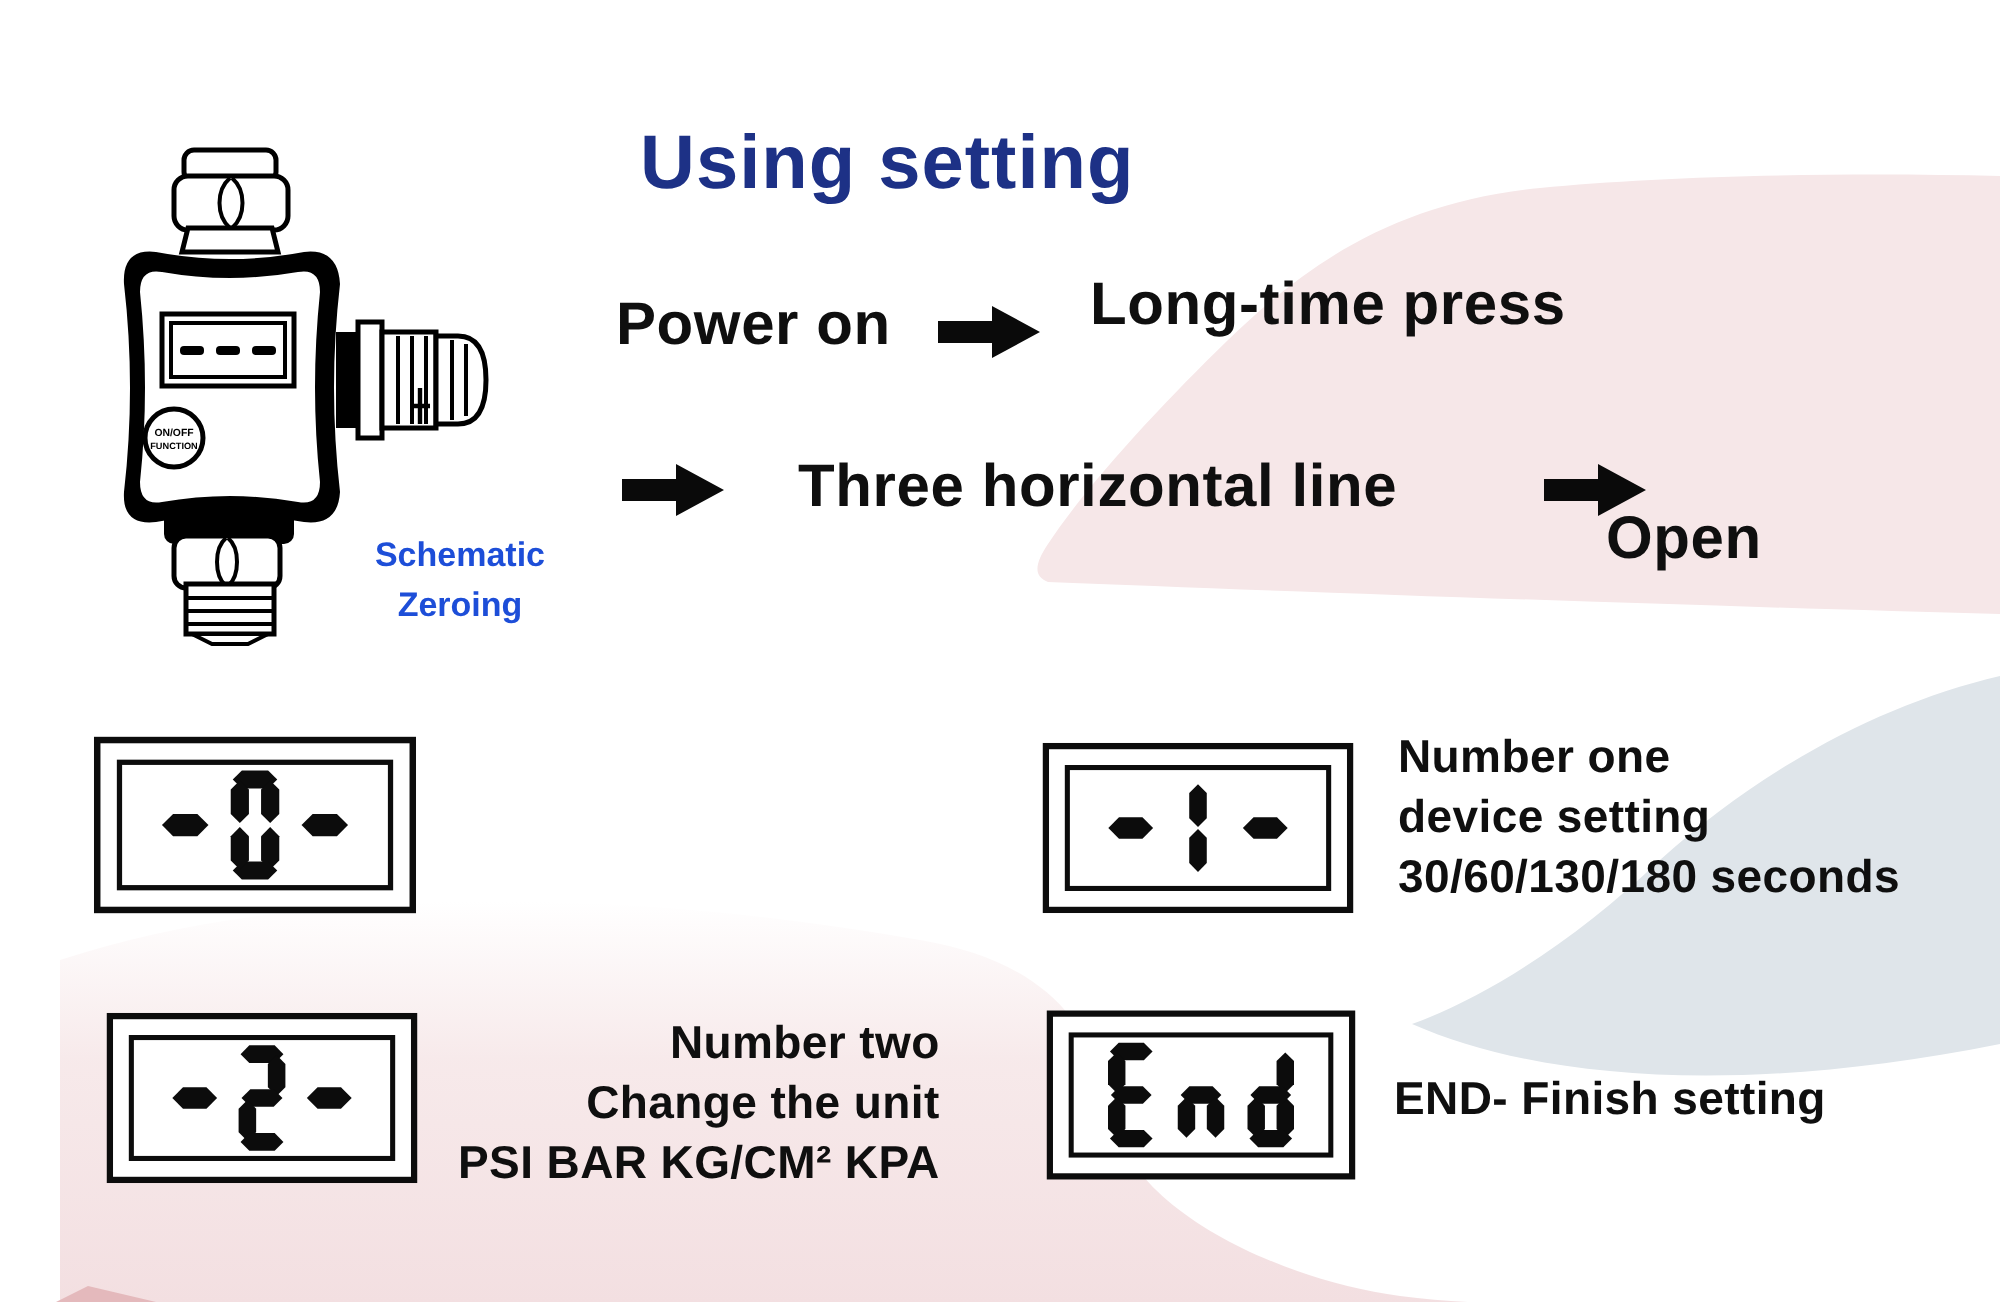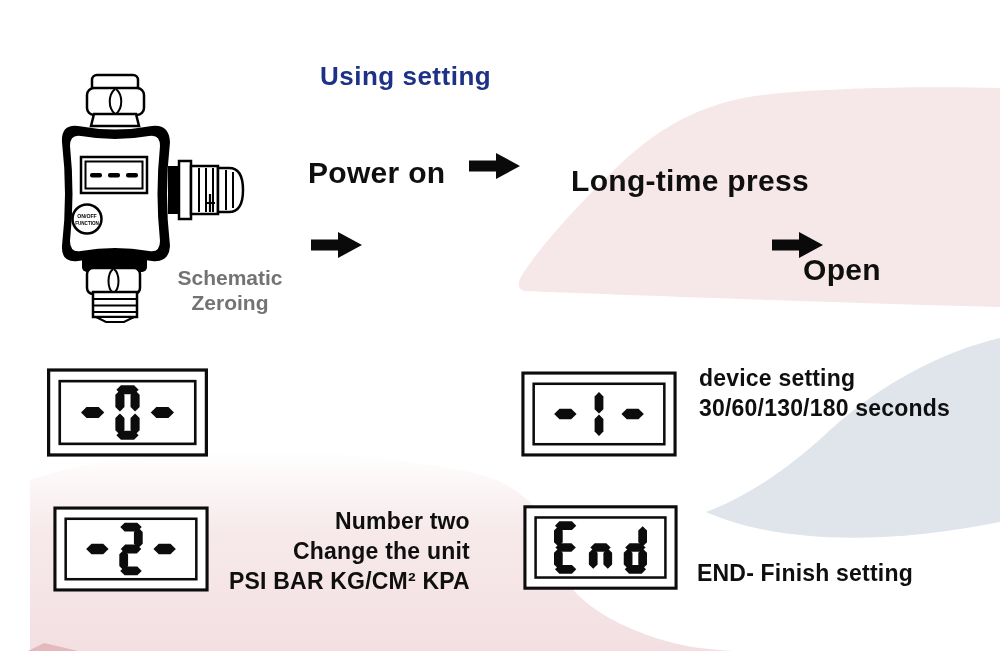--- a/index.html
+++ b/index.html
@@ -4,44 +4,44 @@
 <style>
   html,body{margin:0;padding:0;background:#888;}
   .stage{
     position:relative;width:1000px;height:651px;margin:0 auto;
     background:#ffffff;overflow:hidden;
     font-family:"Liberation Sans",sans-serif;color:#111;
   }
   .stage *{box-sizing:border-box;}
   svg.bg{position:absolute;left:0;top:0;width:1000px;height:651px;}
   .abs{position:absolute;white-space:nowrap;font-weight:700;}
-  #title{left:320px;top:62px;font-size:26px;letter-spacing:.5px;color:#1d3186;line-height:1.1;}
+  #title{left:320px;top:62px;font-size:38px;letter-spacing:.5px;color:#1d3186;line-height:1.1;}
   .flow-text{font-size:30px;letter-spacing:.3px;color:#0f0f0f;line-height:1.1;}
-  #step1{left:308px;top:146px;margin-top:10px;}
-  #step2{left:545px;top:164px;margin-left:26px;}
+  #step1{left:308px;top:146px;}
+  #step2{left:545px;top:136px;}
   #step3{left:399px;top:227px;}
   #step4{left:803px;top:227px;margin-top:26px;}
   .arrow{position:absolute;width:52px;height:28px;}
   #arrow-a{left:469px;top:152px;}
   #arrow-b{left:311px;top:231px;}
   #arrow-c{left:772px;top:231px;}
   #device{position:absolute;left:50px;top:62px;width:200px;height:262px;}
   #schematic-label{left:163px;top:265px;width:134px;text-align:center;
-    font-size:21px;line-height:25px;color:#737373;}
+    font-size:17px;line-height:25px;color:#1d4ed8;}
   .display-svg{position:absolute;}
   #disp0{left:45px;top:368px;width:165px;height:89px;}
   #disp1{left:521px;top:370px;width:156px;height:88px;}
   #disp2{left:53px;top:505px;width:156px;height:88px;}
   #disp3{left:523px;top:504px;width:155px;height:87px;}
   .caption{position:absolute;font-weight:700;font-size:23px;line-height:30px;
     letter-spacing:.2px;color:#0f0f0f;white-space:nowrap;}
   #cap0{left:229px;top:383px;}
   #cap1{left:699px;top:363px;}
   #cap2{left:229px;top:506px;text-align:right;}
-  #cap3{left:697px;top:534px;margin-top:24px;}
+  #cap3{left:697px;top:534px;}
 </style>
 </head>
 <body>
 
 <div class="stage">
 
   <svg class="bg" viewBox="0 0 1000 651" aria-hidden="true">
     <defs>
       <linearGradient id="pinkfade" x1="0" y1="0" x2="0" y2="1">
         <stop offset="0" stop-color="#f6e7e8" stop-opacity="0"></stop>
@@ -109,20 +109,21 @@
 
   <div id="step1" class="abs flow-text">Power on</div>
   <svg id="arrow-a" class="arrow" viewBox="0 0 52 28">
     <polygon points="0,8.5 27,8.5 27,1 51,14 27,27 27,19.5 0,19.5" fill="#0a0a0a"></polygon>
   </svg>
   <div id="step2" class="abs flow-text">Long-time press</div>
 
   <svg id="arrow-b" class="arrow" viewBox="0 0 52 28">
     <polygon points="0,8.5 27,8.5 27,1 51,14 27,27 27,19.5 0,19.5" fill="#0a0a0a"></polygon>
   </svg>
+  <div id="step3" class="abs flow-text">Three horizontal line</div>
   <svg id="arrow-c" class="arrow" viewBox="0 0 52 28">
     <polygon points="0,8.5 27,8.5 27,1 51,14 27,27 27,19.5 0,19.5" fill="#0a0a0a"></polygon>
   </svg>
   <div id="step4" class="abs flow-text">Open</div>
 
   <svg id="disp0" class="display-svg" viewBox="0 0 160 88">
     <rect x="2" y="2" width="156" height="84" fill="#fff" stroke="#0c0c0c" stroke-width="3.2"></rect>
     <rect x="13" y="13" width="134" height="62" fill="#fff" stroke="#0c0c0c" stroke-width="2.6"></rect>
     <g>
         <polygon points="34,44 39.5,38.5 51.5,38.5 57,44 51.5,49.5 39.5,49.5" fill="#0c0c0c"></polygon>
@@ -172,20 +173,21 @@
         <polygon points="87.5,45 92,49.5 92,61.5 87.5,66 83,61.5 83,49.5" fill="#0c0c0c"></polygon>
         <polygon points="123.5,22 128,26.5 128,38.5 123.5,43 119,38.5 119,26.5" fill="#0c0c0c"></polygon>
         <polygon points="123.5,45 128,49.5 128,61.5 123.5,66 119,61.5 119,49.5" fill="#0c0c0c"></polygon>
         <polygon points="105,66.5 109.5,62 122.5,62 127,66.5 122.5,71 109.5,71" fill="#0c0c0c"></polygon>
         <polygon points="108.5,45 113,49.5 113,61.5 108.5,66 104,61.5 104,49.5" fill="#0c0c0c"></polygon>
         <polygon points="105.5,44 110,39.5 122,39.5 126.5,44 122,48.5 110,48.5" fill="#0c0c0c"></polygon>
       </g>
   </svg>
 
   <div id="cap1" class="caption">
+      <div>Number one</div>
       <div>device setting</div>
       <div>30/60/130/180 seconds</div>
     </div>
   <div id="cap2" class="caption">
       <div>Number two</div>
       <div>Change the unit</div>
       <div>PSI BAR KG/CM² KPA</div>
     </div>
   <div id="cap3" class="caption">
       <div>END- Finish setting</div>

